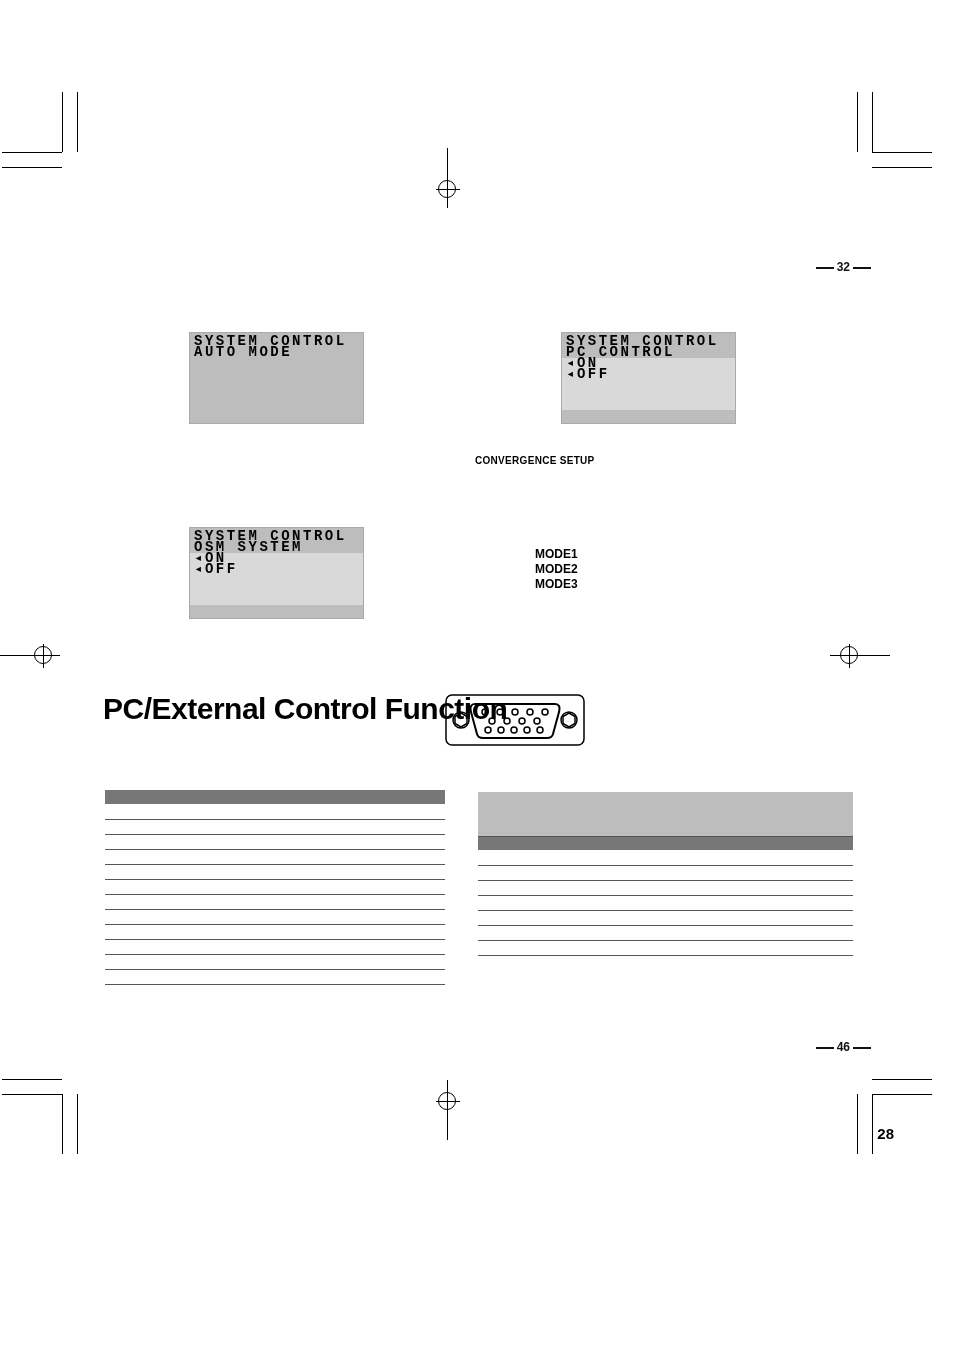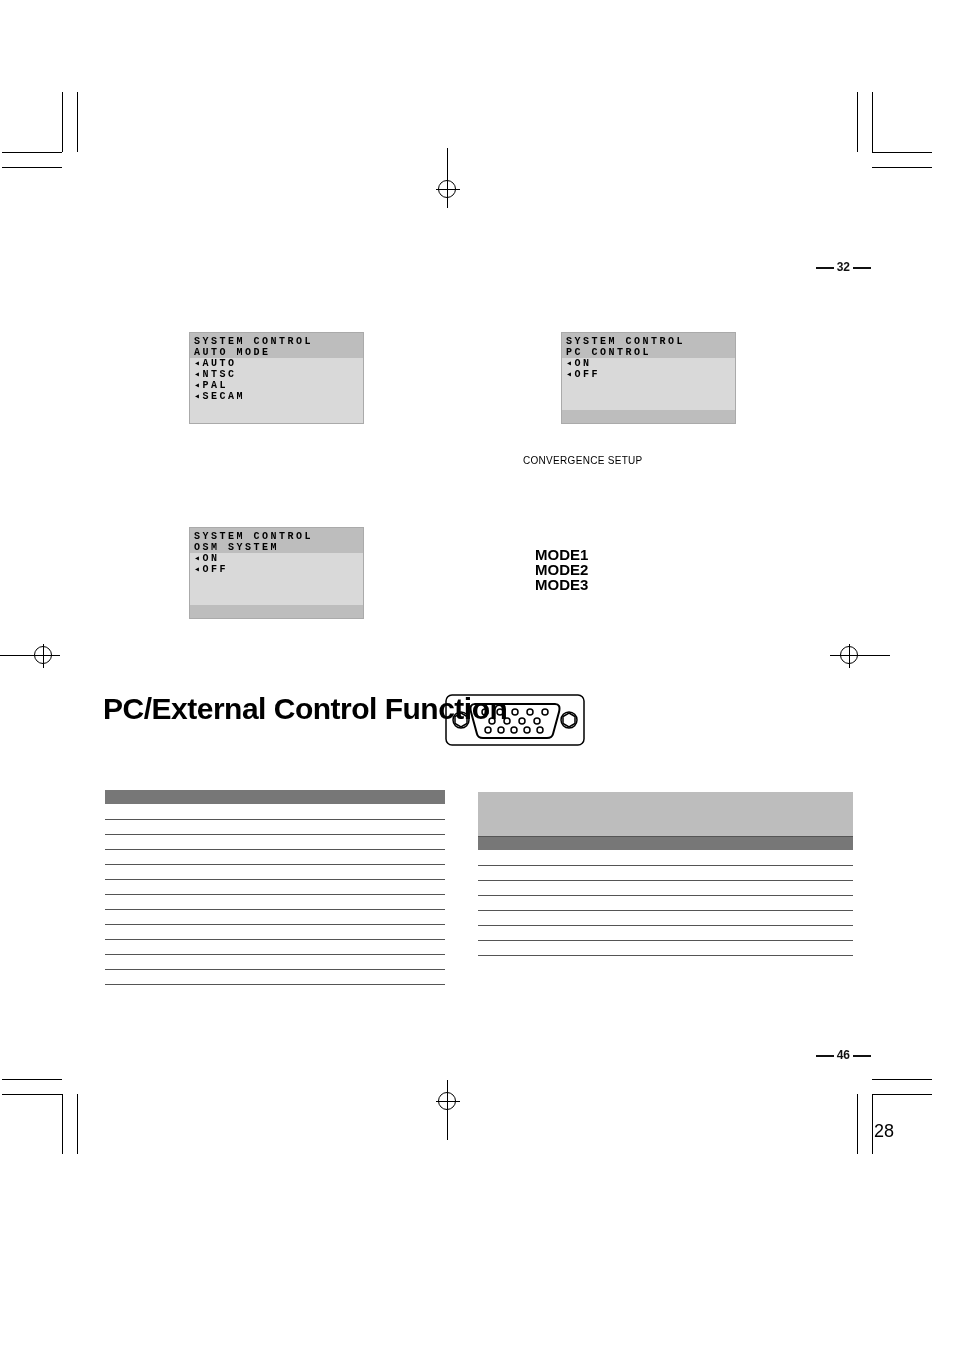--- a/index.html
+++ b/index.html
@@ -35,37 +35,36 @@
   }
   .pagecode .bar { display:inline-block; height:2px; width:18px; background:#111; vertical-align:middle; margin:0 3px; }
 
   .osd {
     position: absolute;
     width: 175px;
     height: 92px;
     border: 1px solid #aaa;
     background: #bdbdbd;
     font-family: "Courier New", monospace;
-    font-size: 10px;
+    font-size: 14px;
     font-weight: bold;
     letter-spacing: 2.5px;
     color: #000;
     line-height: 11px;
     padding: 3px 4px;
     overflow: hidden;
   }
   .osd .row { white-space: pre; }
   .osd .body { background: #d9d9d9; margin: 0 -4px -3px -4px; padding: 0 4px 30px 4px; }
 
   .label {
     position:absolute;
     font-size:10px;
-    font-weight:normal;
+    font-weight:bold;
     letter-spacing: 0.3px;
-    margin-left: 48px;
   }
 
   h1.section-title {
     position: absolute;
     font-family: "Arial Narrow", Arial, sans-serif;
     font-weight: bold;
     font-size: 30px;
     letter-spacing: -0.5px;
   }
 
@@ -95,23 +94,23 @@
   table.data2 {
     position:absolute;
     border-collapse: collapse;
     font-size:8px;
     width: 375px;
   }
   table.data2 .bighead td { height: 44px; background:#bdbdbd; }
   table.data2 th { background:#777; height:14px; }
   table.data2 td { height:15px; border-bottom:1px solid #555; }
 
-  .modes { position:absolute; font-size:15px; font-weight:bold; line-height:15px; }
-
-  .pagenum { position:absolute; right: 60px; bottom: 210px; font-size:18px; font-weight:normal; }
+  .modes { position:absolute; font-size:12px; font-weight:bold; line-height:15px; }
+
+  .pagenum { position:absolute; right: 60px; bottom: 210px; font-size:15px; font-weight:bold; }
 </style>
 </head>
 <body>
 
 <div class="crop" style="left:62px; top:152px;">
   <div class="v" style="left:0; top:-60px; height:60px;"></div>
   <div class="v" style="left:15px; top:-60px; height:60px;"></div>
   <div class="h" style="left:-60px; top:0; width:60px;"></div>
   <div class="h" style="left:-60px; top:15px; width:60px;"></div>
 </div>
@@ -161,33 +160,27 @@
 
 <div style="position:absolute; left:447px; top:148px; width:1px; height:60px; background:#000;"></div>
 <div style="position:absolute; left:447px; top:1080px; width:1px; height:60px; background:#000;"></div>
 
 <div style="position:absolute; left:0; top:655px; width:60px; height:1px; background:#000;"></div>
 <div style="position:absolute; left:830px; top:655px; width:60px; height:1px; background:#000;"></div>
 
 <div class="pagecode" style="top:260px; right:80px;">
   <span class="bar"></span><span>32</span><span class="bar"></span>
 </div>
-<div class="pagecode" style="top:1040px; right:80px;margin-top:8px;">
+<div class="pagecode" style="top:1040px; right:80px;">
   <span class="bar"></span><span>46</span><span class="bar"></span>
 </div>
 
 <div class="osd" style="left:189px; top:332px;">
   <div class="row">SYSTEM CONTROL</div>
   <div class="row">AUTO MODE</div>
-  <div class="body">
-    <div class="row">◂AUTO</div>
-    <div class="row">◂NTSC</div>
-    <div class="row">◂PAL</div>
-    <div class="row">◂SECAM</div>
-  </div>
 </div>
 
 <div class="osd" style="left:561px; top:332px;">
   <div class="row">SYSTEM CONTROL</div>
   <div class="row">PC CONTROL</div>
   <div class="body">
     <div class="row">◂ON</div>
     <div class="row">◂OFF</div>
   </div>
 </div>

